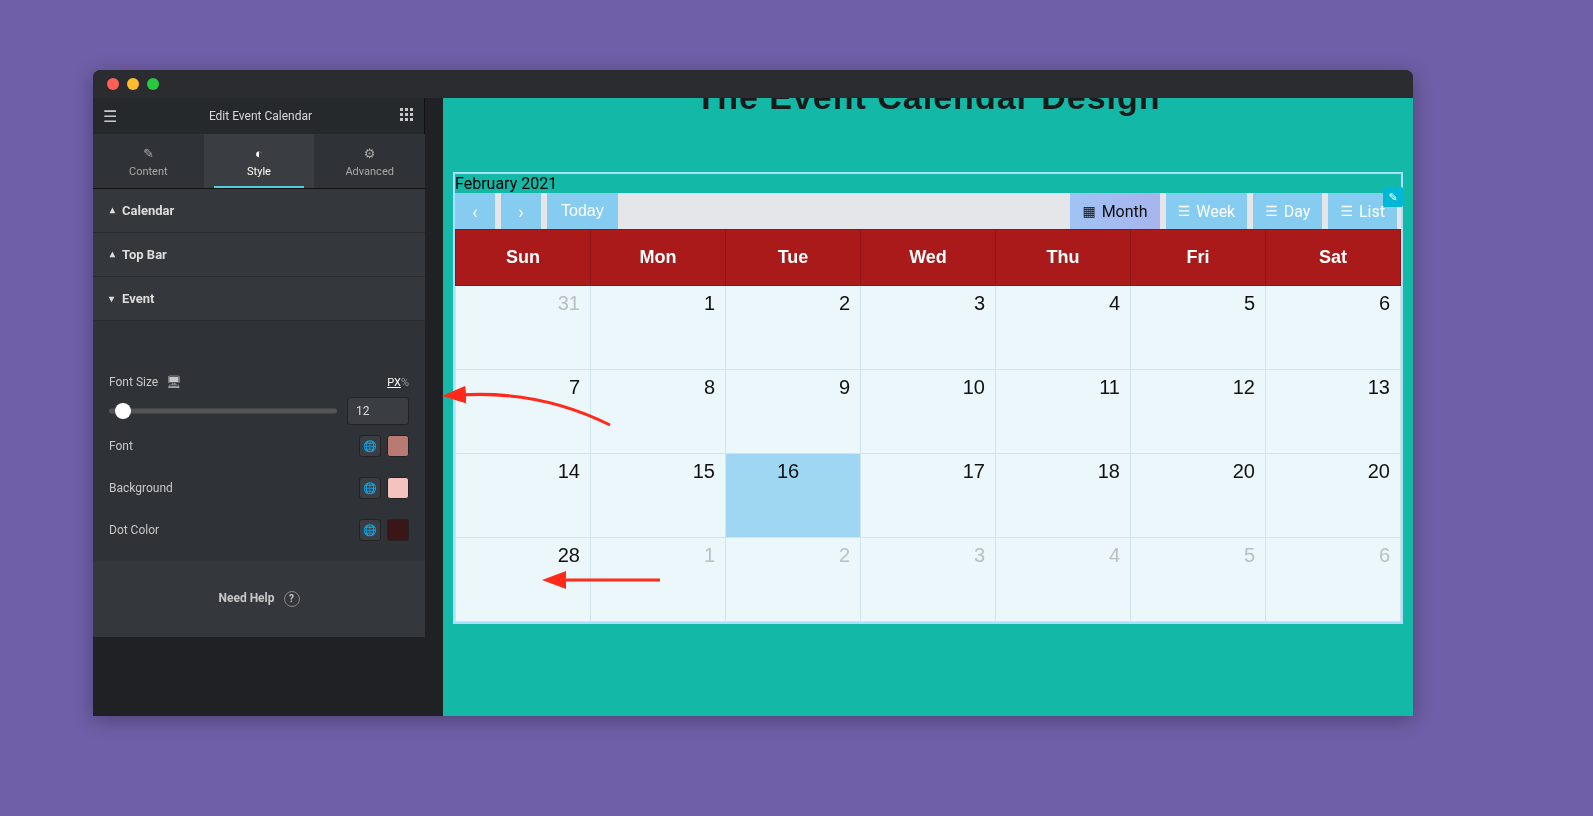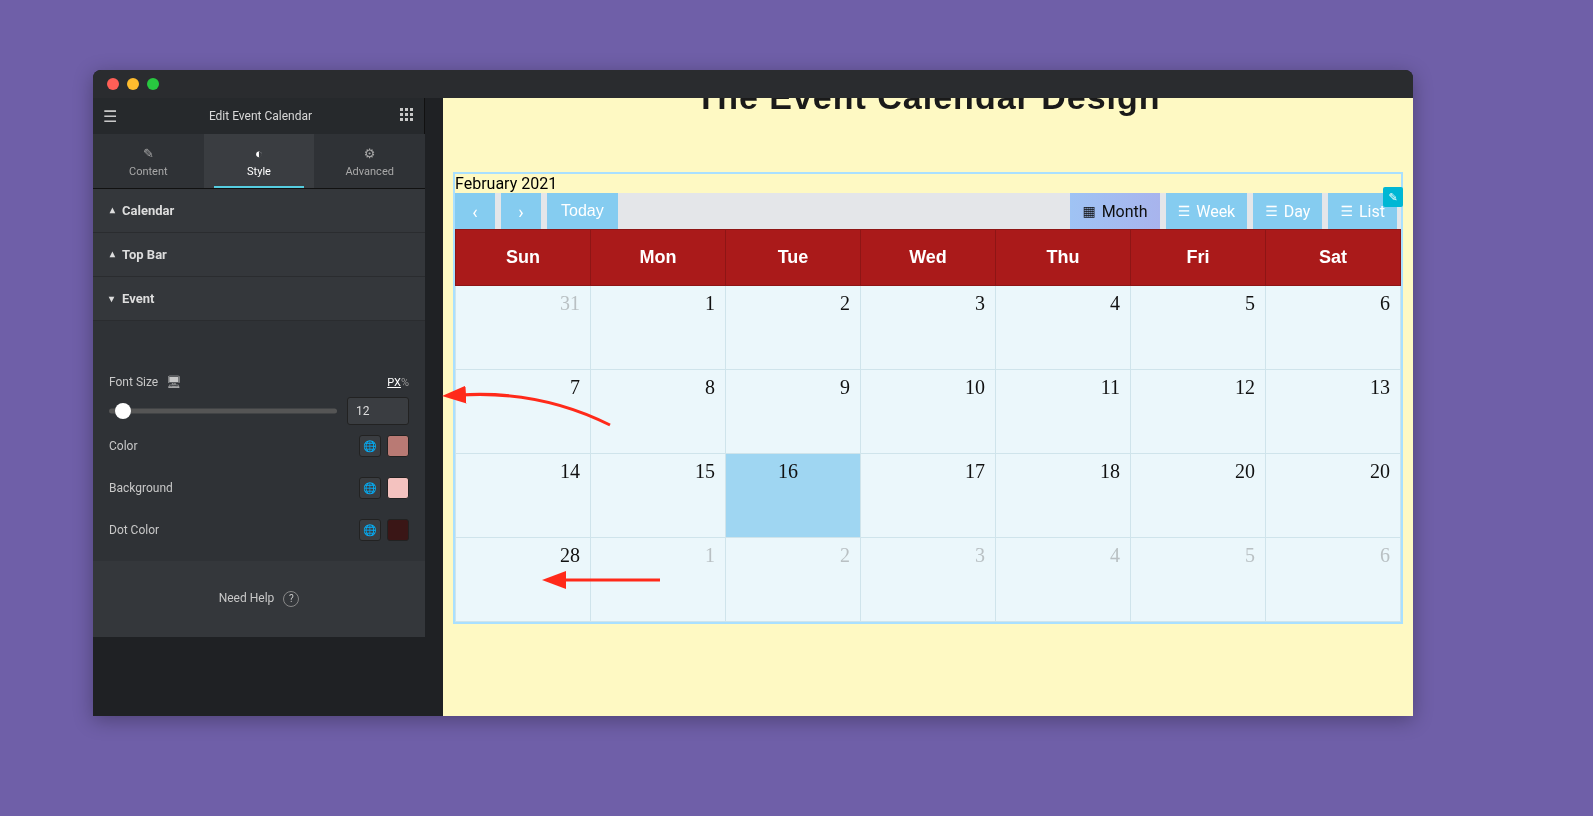--- a/index.html
+++ b/index.html
@@ -94,32 +94,32 @@
   .slider-wrap { flex:1; height:20px; position:relative; }
   .track { position:absolute; top:50%; transform:translateY(-50%); left:0; right:0; height:5px; background:#555; border-radius:3px; }
   .knob { position:absolute; top:50%; transform:translate(-50%,-50%); width:16px; height:16px; background:#fff; border-radius:50%; left:6%; }
   .num-input { width:62px; height:28px; background:#3a3d41; border:1px solid #222; color:#ddd; font-size:12px; text-align:left; padding:0 8px; border-radius:3px; }
 
   .color-row { display:flex; align-items:center; padding: 10px 0; font-size:12px; color:#c8c8c8; }
   .color-tools { margin-left:auto; display:flex; gap:6px; }
   .globe-btn { width:22px; height:22px; background:#3a3d41; border:1px solid #222; border-radius:3px; display:flex; align-items:center; justify-content:center; color:#aaa; font-size:11px; cursor:pointer; }
   .swatch { width:22px; height:22px; border:1px solid #222; border-radius:3px; cursor:pointer; }
 
-  .help-row { text-align:center; padding: 30px 0; color:#c8c8c8; font-size:12px; }
+  .help-row { text-align:center; padding: 30px 0; color:#c8c8c8; font-size:12px;font-weight:bold; }
   .help-row .q { display:inline-block; width:16px; height:16px; border:1px solid #888; border-radius:50%; font-size:10px; line-height:14px; margin-left:6px; }
 
   .left-pane { position:relative; width:332px; float:left; height:calc(100% - 28px); overflow:hidden; }
 
   .preview {
     position:absolute;
     left: 350px;
     top: 28px;
     right: 0;
     bottom: 0;
-    background: #fef9c3;
+    background: #14b8a6;
     overflow:hidden;
   }
 
   .page-title {
     font-family: "Arial Black", Gadget, sans-serif;
     font-weight: 900;
     font-size: 34px;
     color:#1a1a1a;
     text-align:center;
     letter-spacing: 1px;
@@ -199,21 +199,21 @@
     height:56px;
     border:1px solid #8e1515;
   }
   .cal td {
     height:84px;
     background:#ebf7fb;
     border:1px solid #cfe4eb;
     vertical-align:top;
     text-align:right;
     padding:6px 10px 0 0;
-    font-family:Liberation Serif, serif;
+    font-family:Liberation Sans, sans-serif;
     font-size:20px;
     color:#111;
   }
   .cal td.other { color:#b9c0c3; }
   .cal td.today-cell { background:#9fd6f2;text-align:center; }
 
   
   .arrow {
     position:absolute;
     pointer-events:none;
@@ -296,21 +296,21 @@
         </div>
         <div class="slider-row">
           <div class="slider-wrap">
             <div class="track"></div>
               <div class="knob"></div>
           </div>
           <input class="num-input" value="12" style="">
         </div>
 
         <div class="color-row">
-          <span>Color</span>
+          <span>Font</span>
           <span class="color-tools">
             <span class="globe-btn">🌐</span>
             <span class="swatch" style="background:#b97a74"></span>
           </span>
         </div>
 
         <div class="color-row">
           <span>Background</span>
           <span class="color-tools">
             <span class="globe-btn">🌐</span>

